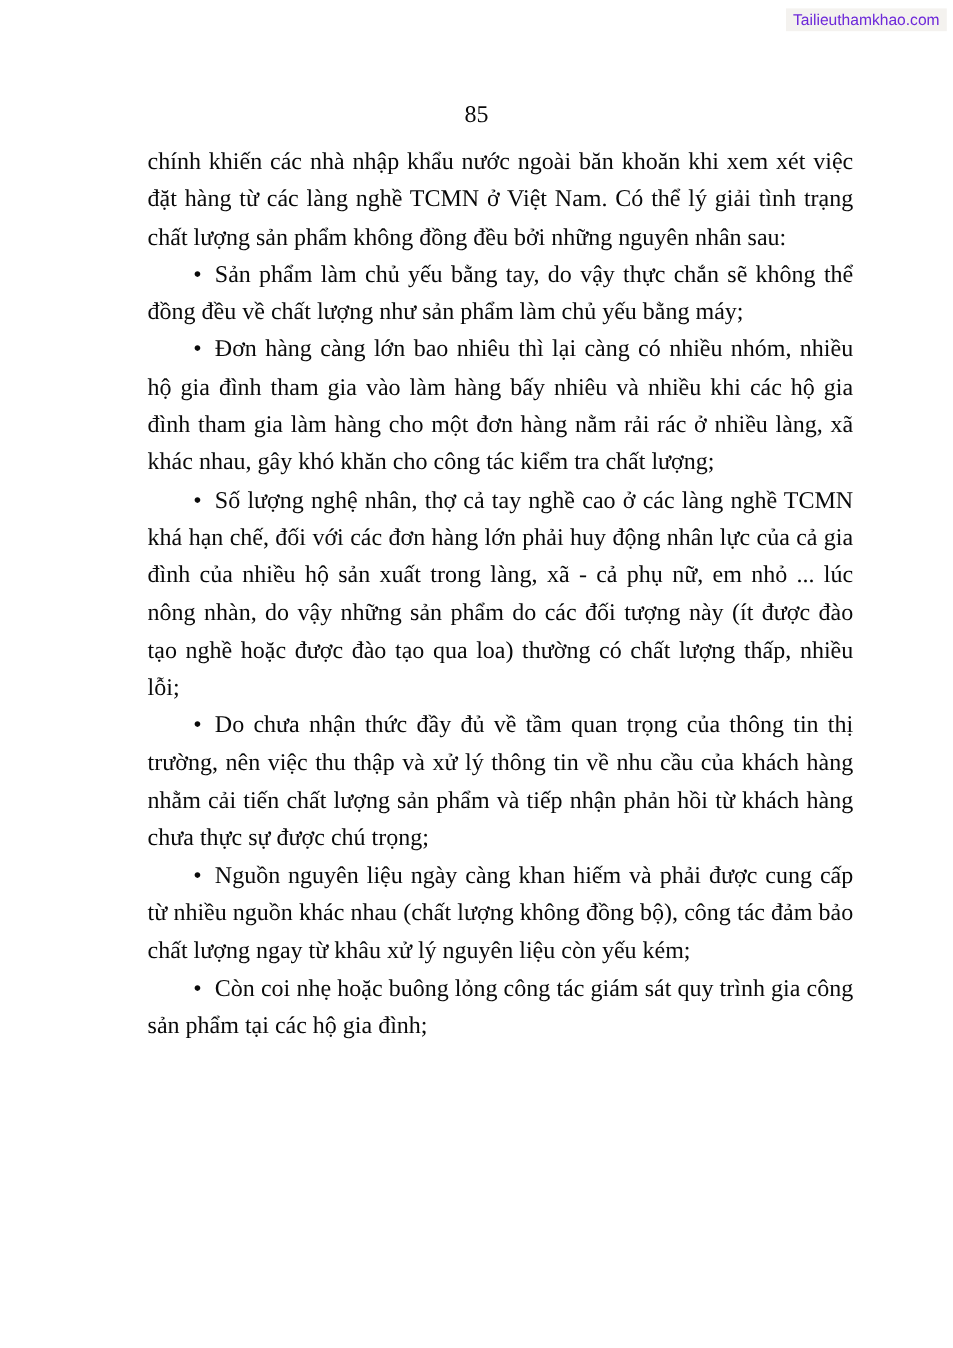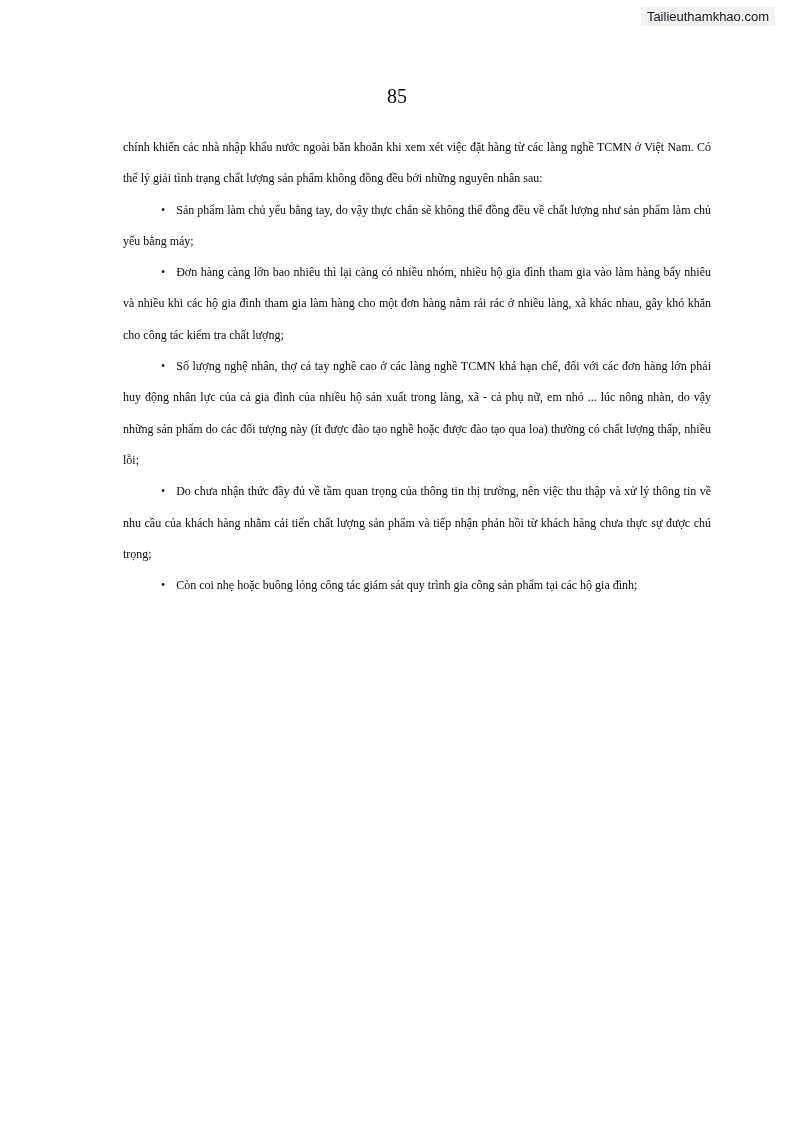--- a/index.html
+++ b/index.html
@@ -11,44 +11,43 @@
     height: 1123px;
     background: #ffffff;
     position: relative;
     overflow: hidden;
     font-family: "Liberation Serif", serif;
     color: #0a0a0a;
   }
   .watermark {
     position: absolute;
     top: 7px;
-    right: 19px;
+    right: 5px;
     font-family: "Liberation Sans", sans-serif;
     font-size: 13px;
-    color: #0f172a;
+    color: #6d28d9;
     background: #f4f2ef;
     padding: 2px 6px;
   }
   .page-number {
     position: absolute;
     top: 85px;
     left: 0;
     width: 100%;
     text-align: center;
     font-size: 20px;
   }
   .content {
     position: absolute;
     top: 120px;
     left: 123px;
     width: 588px;
-    font-size: 12px;
+    font-size: 20px;
     line-height: 31.3px;
     text-align: justify;
-    margin-top: 12px;
   }
   .content p {
     margin: 0;
     padding: 0;
   }
   .content p.bullet {
     text-indent: 38px;
   }
   .content p.indent {
     text-indent: 42px;
@@ -63,14 +62,15 @@
 <div class="watermark">Tailieuthamkhao.com</div>
 
 <div class="page-number">85</div>
 
 <div class="content">
     <p class="plain"><span>chính khiến các nhà nhập khẩu nước ngoài băn khoăn khi xem xét việc đặt hàng từ các làng nghề TCMN ở Việt Nam. Có thể lý giải tình trạng chất lượng sản phẩm không đồng đều bởi những nguyên nhân sau:</span></p>
     <p class="bullet"><span class="bullet-marker">•</span><span>Sản phẩm làm chủ yếu bằng tay, do vậy thực chắn sẽ không thể đồng đều về chất lượng như sản phẩm làm chủ yếu bằng máy;</span></p>
     <p class="bullet"><span class="bullet-marker">•</span><span>Đơn hàng càng lớn bao nhiêu thì lại càng có nhiều nhóm, nhiều hộ gia đình tham gia vào làm hàng bấy nhiêu và nhiều khi các hộ gia đình tham gia làm hàng cho một đơn hàng nằm rải rác ở nhiều làng, xã khác nhau, gây khó khăn cho công tác kiểm tra chất lượng;</span></p>
     <p class="bullet"><span class="bullet-marker">•</span><span>Số lượng nghệ nhân, thợ cả tay nghề cao ở các làng nghề TCMN khá hạn chế, đối với các đơn hàng lớn phải huy động nhân lực của cả gia đình của nhiều hộ sản xuất trong làng, xã - cả phụ nữ, em nhỏ ... lúc nông nhàn, do vậy những sản phẩm do các đối tượng này (ít được đào tạo nghề hoặc được đào tạo qua loa) thường có chất lượng thấp, nhiều lỗi;</span></p>
     <p class="bullet"><span class="bullet-marker">•</span><span>Do chưa nhận thức đầy đủ về tầm quan trọng của thông tin thị trường, nên việc thu thập và xử lý thông tin về nhu cầu của khách hàng nhằm cải tiến chất lượng sản phẩm và tiếp nhận phản hồi từ khách hàng chưa thực sự được chú trọng;</span></p>
+    <p class="bullet"><span class="bullet-marker">•</span><span>Nguồn nguyên liệu ngày càng khan hiếm và phải được cung cấp từ nhiều nguồn khác nhau (chất lượng không đồng bộ), công tác đảm bảo chất lượng ngay từ khâu xử lý nguyên liệu còn yếu kém;</span></p>
     <p class="bullet"><span class="bullet-marker">•</span><span>Còn coi nhẹ hoặc buông lỏng công tác giám sát quy trình gia công sản phẩm tại các hộ gia đình;</span></p>
   </div>
 
 </body></html>

